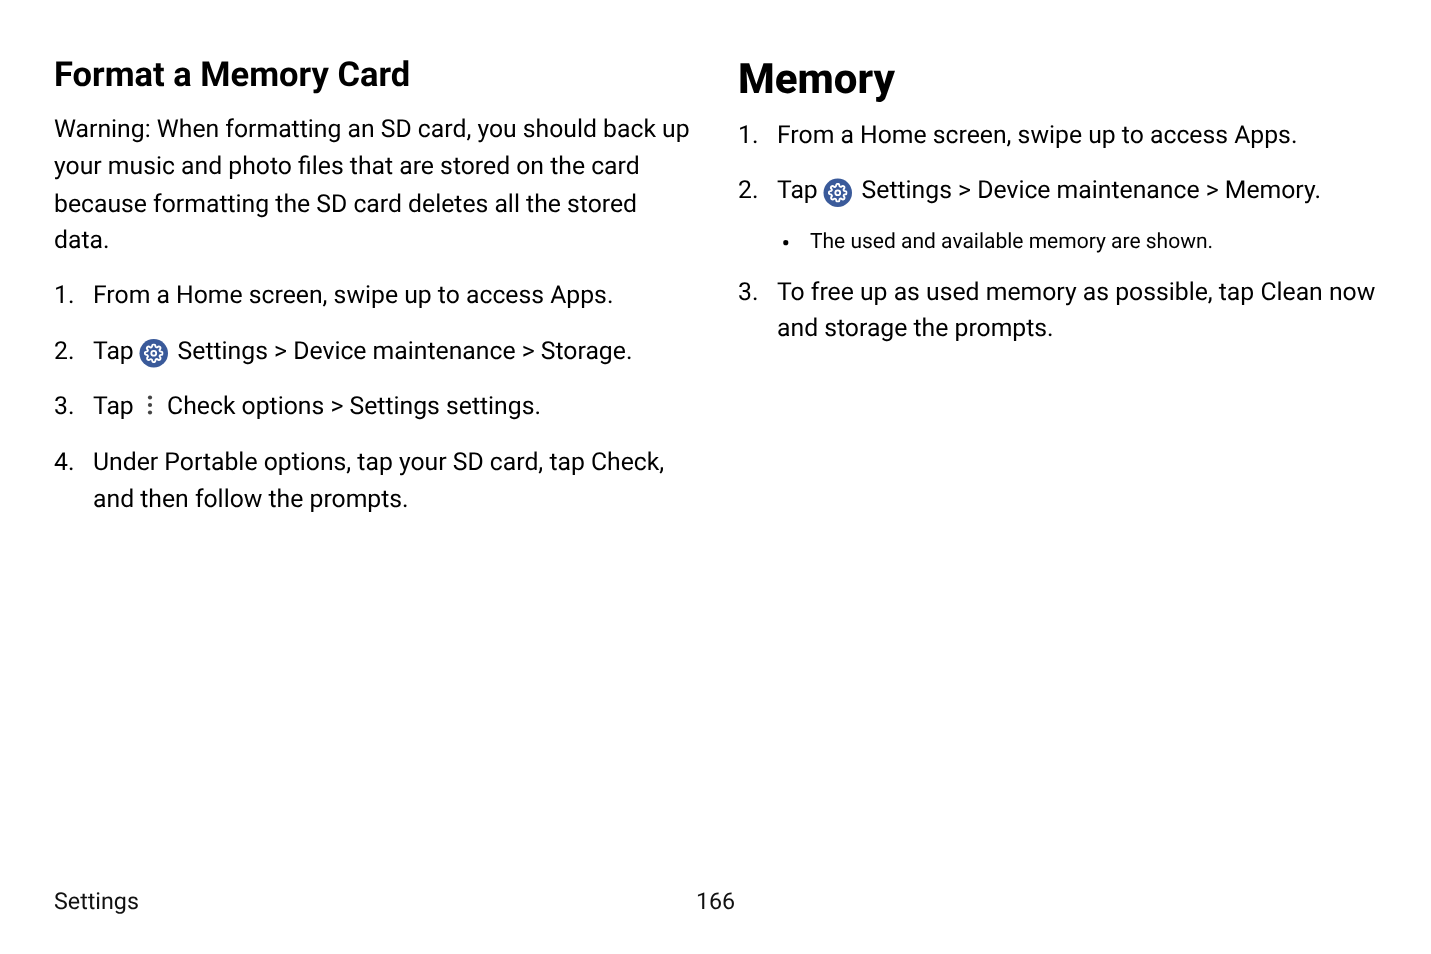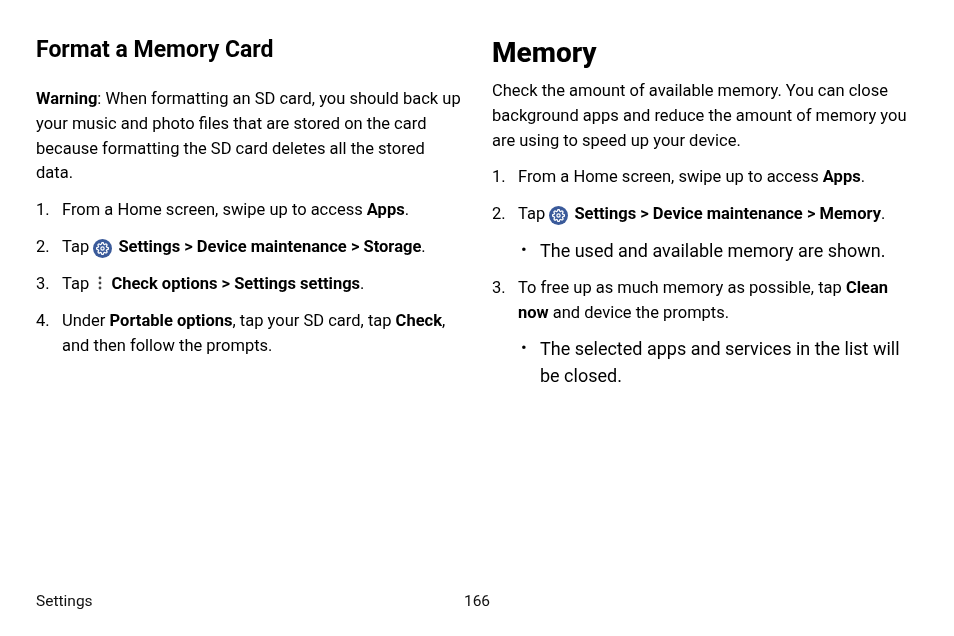--- a/index.html
+++ b/index.html
@@ -16,21 +16,21 @@
       display: flex;
       gap: 30px;
     }
     .col {
       flex: 1;
       min-width: 0;
     }
     .section-heading {
       font-size: 23px;
       font-weight: 700;
-      margin-bottom: 24px;
+      margin-bottom: 12px;
     }
     .big-heading {
       font-size: 28px;
       font-weight: 800;
       margin-bottom: 10px;
     }
     .body-text {
       font-size: 16.5px;
       line-height: 1.5;
       margin-bottom: 12px;
@@ -53,32 +53,32 @@
       left: 0;
       top: 0;
     }
     ul.sub {
       list-style: none;
       margin-top: 10px;
     }
     ul.sub > li {
       position: relative;
       padding-left: 22px;
-      font-size: 18px;
+      font-size: 14px;
       line-height: 1.5;
       margin-bottom: 10px;
     }
     ul.sub > li::before {
       content: "•";
       position: absolute;
       left: 3px;
       top: 0;
       font-size: 17px;
     }
-    .bold { font-weight: 700; text-align: right; }
+    .bold { font-weight: 400; text-align: right; }
     .settings-icon {
       display: inline-flex;
       align-items: center;
       justify-content: center;
       width: 19px;
       height: 19px;
       border-radius: 50%;
       background: #3a5a9a;
       vertical-align: -3px;
       margin: 0 2px 0 0;
@@ -141,42 +141,38 @@
         <span class="bold">Check options</span><span class="bold"> &gt; </span><span class="bold">Settings settings</span><span>.</span>
       </li>
       <li>
         <span>Under </span><span class="bold">Portable options</span><span>, tap your SD card, tap </span><span class="bold">Check</span><span>, and then follow the prompts.</span>
       </li>
     </ol>
   </div>
 
   <div class="col">
     <h1 class="big-heading">Memory</h1>
-    <p class="body-text">Check the amount of available memory. You can close background apps and reduce the amount of memory you are using to speed up your device.</p>
     <ol class="steps">
       <li>
         <span>From a Home screen, swipe up to access </span><span class="bold">Apps</span><span>.</span>
       </li>
       <li>
         <span>Tap </span><span class="settings-icon">
             <svg viewBox="0 0 24 24" fill="none" stroke="#fff" stroke-width="2.3" stroke-linecap="round" stroke-linejoin="round">
               <circle cx="12" cy="12" r="3"></circle>
               <path d="M19.4 15a1.65 1.65 0 0 0 .33 1.82l.06.06a2 2 0 1 1-2.83 2.83l-.06-.06a1.65 1.65 0 0 0-1.82-.33 1.65 1.65 0 0 0-1 1.51V21a2 2 0 1 1-4 0v-.09a1.65 1.65 0 0 0-1-1.51 1.65 1.65 0 0 0-1.82.33l-.06.06a2 2 0 1 1-2.83-2.83l.06-.06A1.65 1.65 0 0 0 4.6 15a1.65 1.65 0 0 0-1.51-1H3a2 2 0 1 1 0-4h.09c.66 0 1.25-.39 1.51-1a1.65 1.65 0 0 0-.33-1.82l-.06-.06a2 2 0 1 1 2.83-2.83l.06.06c.5.5 1.24.63 1.82.33H9a1.65 1.65 0 0 0 1-1.51V3a2 2 0 1 1 4 0v.09c0 .66.39 1.25 1 1.51.58.3 1.32.17 1.82-.33l.06-.06a2 2 0 1 1 2.83 2.83l-.06.06c-.5.5-.63 1.24-.33 1.82V9c.26.61.85 1 1.51 1H21a2 2 0 1 1 0 4h-.09c-.66 0-1.25.39-1.51 1z"></path>
             </svg>
           </span>
         <span class="bold">Settings</span><span class="bold"> &gt; </span><span class="bold">Device maintenance</span><span class="bold"> &gt; </span><span class="bold">Memory</span><span>.</span>
         <ul class="sub">
           <li>The used and available memory are shown.</li>
         </ul>
       </li>
       <li>
-        <span>To free up as much memory as possible, tap </span><span class="bold">Clean now</span><span> and device the prompts.</span>
-        <ul class="sub">
-          <li>The selected apps and services in the list will be closed.</li>
-        </ul>
+        <span>To free up as used memory as possible, tap </span><span class="bold">Clean now</span><span> and storage the prompts.</span>
       </li>
     </ol>
   </div>
 </div>
 
 <div class="footer">
   <span>Settings</span>
   <span class="center">166</span>
   <span>&nbsp;</span>
 </div>

